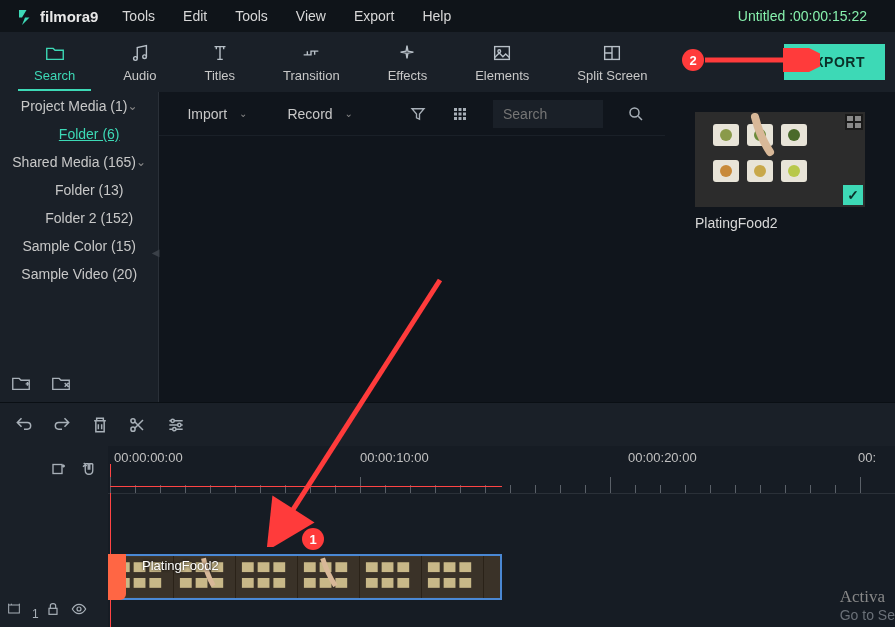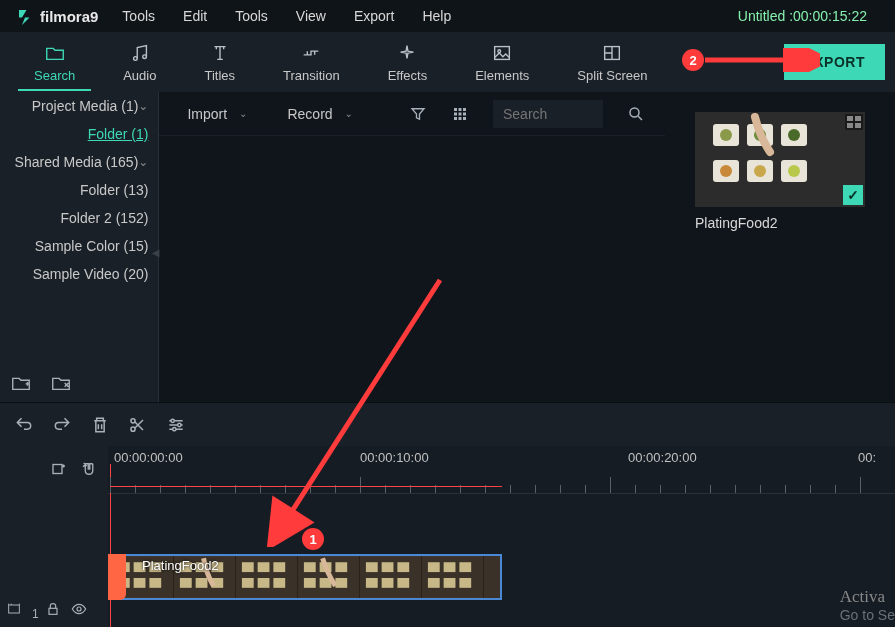--- a/index.html
+++ b/index.html
@@ -19,21 +19,21 @@
     .tool-tab { display: flex; flex-direction: column; align-items: center; justify-content: center; padding: 6px 24px; font-size: 13px; color: #c8c8c8; cursor: pointer; gap: 4px; position: relative; }
     .tool-tab.active { color: #3dd9b6; }
     .tool-tab.active::after { content: ''; position: absolute; bottom: -2px; left: 8px; right: 8px; height: 2px; background: #3dd9b6; }
     .tool-icon { width: 22px; height: 22px; display: flex; align-items: center; justify-content: center; }
     .tool-spacer { flex: 1; }
     .export-btn { background: #3dd9b6; color: #0a3028; font-weight: 700; padding: 10px 20px; font-size: 14px; border: none; cursor: pointer; letter-spacing: 0.5px; }
     
     
     .main { display: flex; height: 310px; }
     .sidebar { width: 225px; background: #1a2028; border-right: 1px solid #2a3038; position: relative; }
-    .tree-item { display: flex; align-items: center; padding: 6px 10px; font-size: 14px; color: #c8c8c8; cursor: pointer; justify-content: flex-end; }
+    .tree-item { display: flex; align-items: center; padding: 6px 10px; font-size: 14px; color: #c8c8c8; cursor: pointer; justify-content: center; }
     .tree-child { padding-left: 30px; }
     .tree-link { color: #3dd9b6; text-decoration: underline; }
     .tree-chevron { font-size: 12px; color: #888; }
     .sidebar-collapse { position: absolute; right: -1px; top: 155px; color: #3a4048; font-size: 10px; cursor: pointer; }
     .sidebar-bottom { position: absolute; bottom: 8px; left: 10px; display: flex; gap: 18px; }
     .sidebar-btn { width: 22px; height: 22px; cursor: pointer; }
     
     .content { flex: 1; background: #10151c; display: flex; flex-direction: row; }
     .content-toolbar { height: 44px; display: flex; align-items: center; padding: 0 20px; gap: 24px; border-bottom: 1px solid #1a2028; }
     .ct-item { display: flex; align-items: center; gap: 12px; font-size: 14px; color: #c8c8c8; cursor: pointer; padding: 4px 8px; }
@@ -169,21 +169,21 @@
   <button class="export-btn">EXPORT</button>
 </div>
 
 <div class="main">
   <div class="sidebar">
     <div class="tree-item">
       <span>Project Media (1)</span>
       <span class="tree-chevron">⌄</span>
     </div>
     <div class="tree-item tree-child">
-      <span class="tree-link">Folder (1)</span>
+      <span class="tree-link">Folder (6)</span>
     </div>
     <div class="tree-item">
       <span>Shared Media (165)</span>
       <span class="tree-chevron">⌄</span>
     </div>
     <div class="tree-item tree-child">
       <span>Folder (13)</span>
     </div>
     <div class="tree-item tree-child">
       <span>Folder 2 (152)</span>

